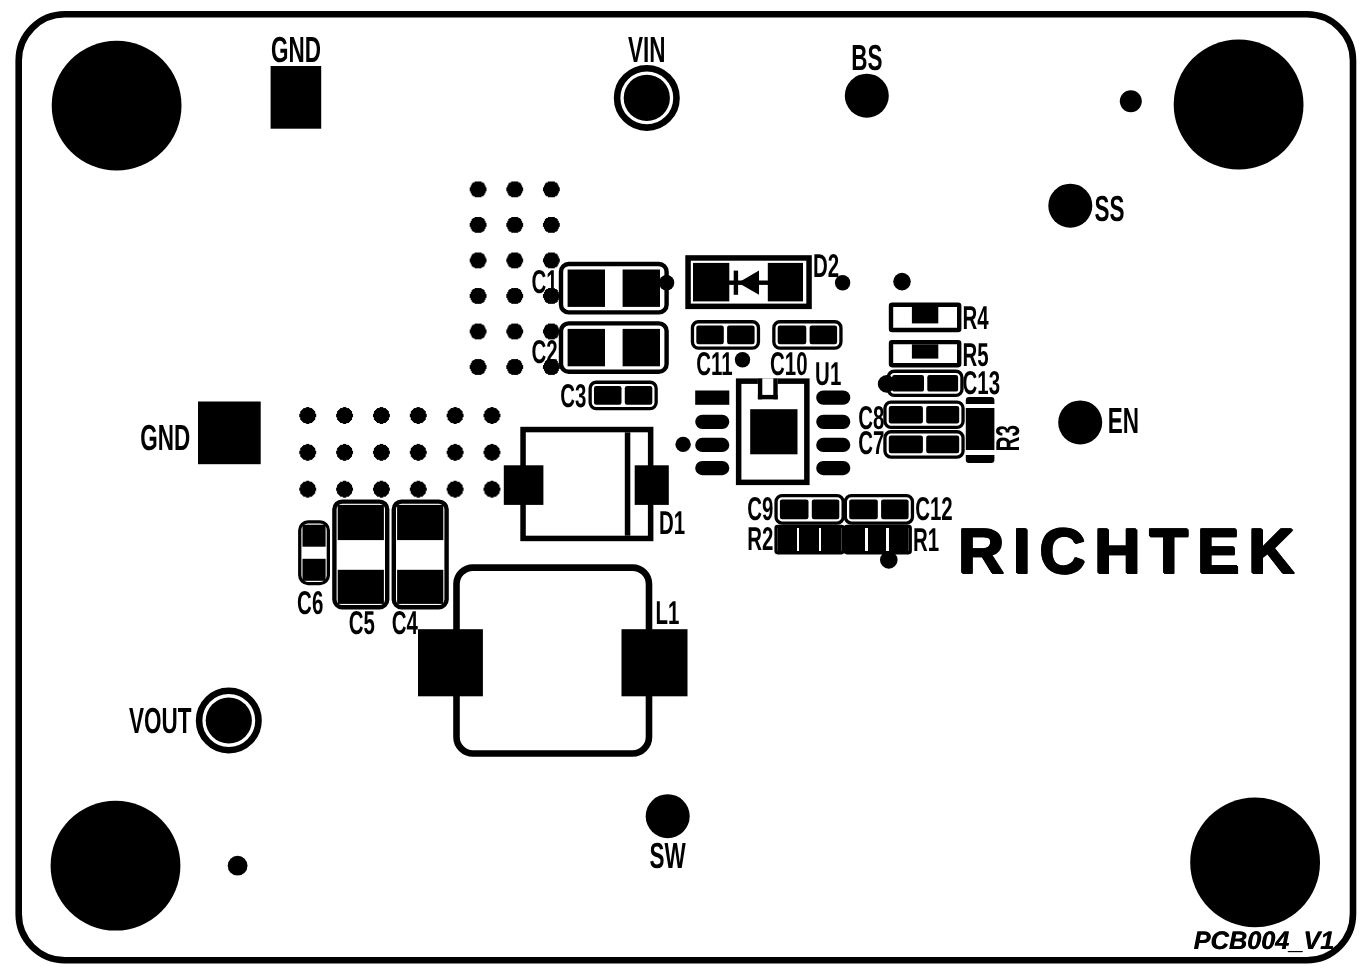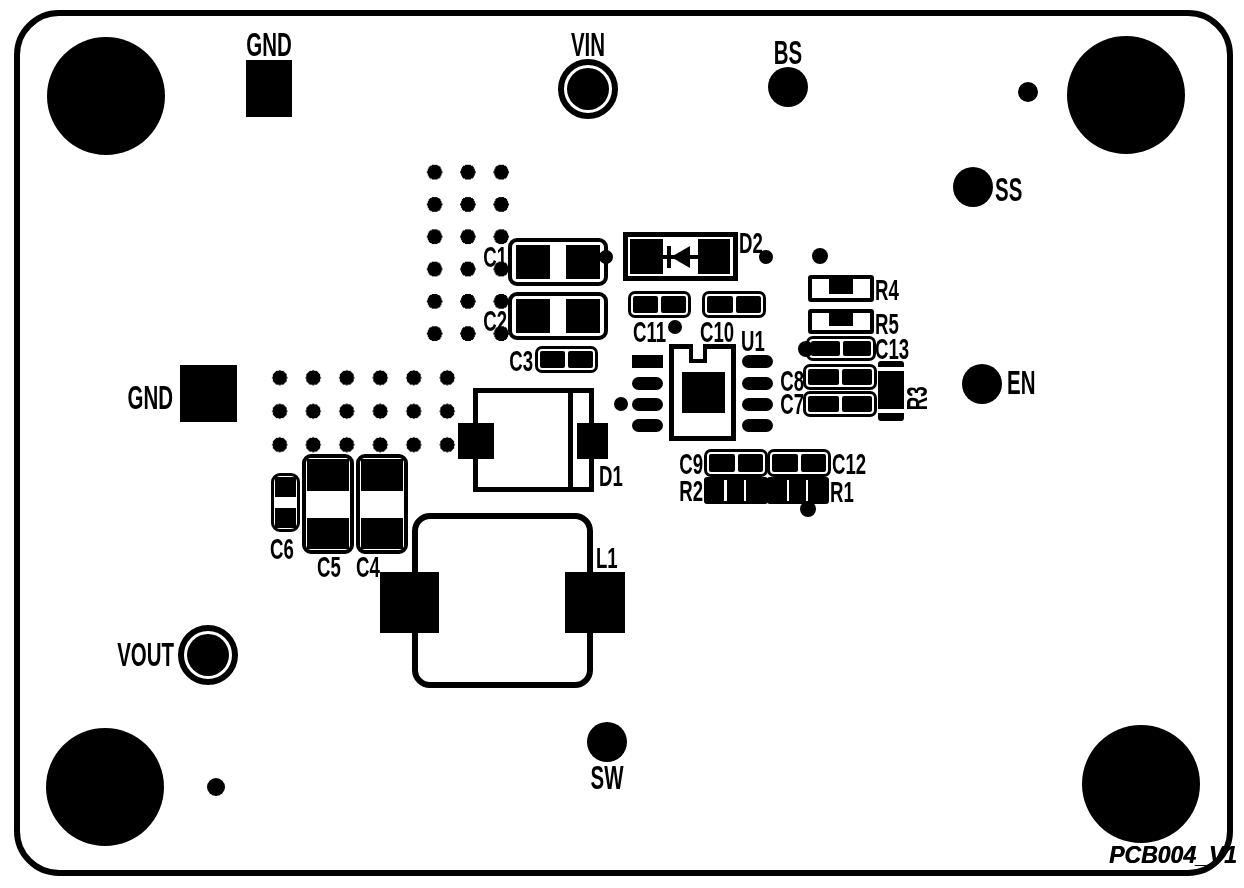--- a/index.html
+++ b/index.html
@@ -218,15 +218,16 @@
   <div class="dot" style="left:599px;top:250px;width:14px;height:14px;"></div>
   <div class="dot" style="left:668px;top:320px;width:14px;height:14px;"></div>
   <div class="dot" style="left:759px;top:250px;width:14px;height:14px;"></div>
   <div class="dot" style="left:812px;top:248px;width:16px;height:16px;"></div>
   <div class="dot" style="left:614px;top:397px;width:14px;height:14px;"></div>
   <div class="dot" style="left:798px;top:341px;width:16px;height:16px;"></div>
   <div class="dot" style="left:800px;top:501px;width:16px;height:16px;"></div>
   <div class="dot" style="left:207px;top:778px;width:18px;height:18px;"></div>
   <div class="dot" style="left:1018px;top:82px;width:20px;height:20px;"></div>
 
-  <div class="ver" style="left:1109px;top:844px;">PCB004_V1</div>
+  <div class="logo" style="left:871px;top:473px;">RICHTEK</div>
+  <div class="ver" style="left:1085px;top:844px;">PCB004_V1</div>
 
 </div>
 
 </body></html>

